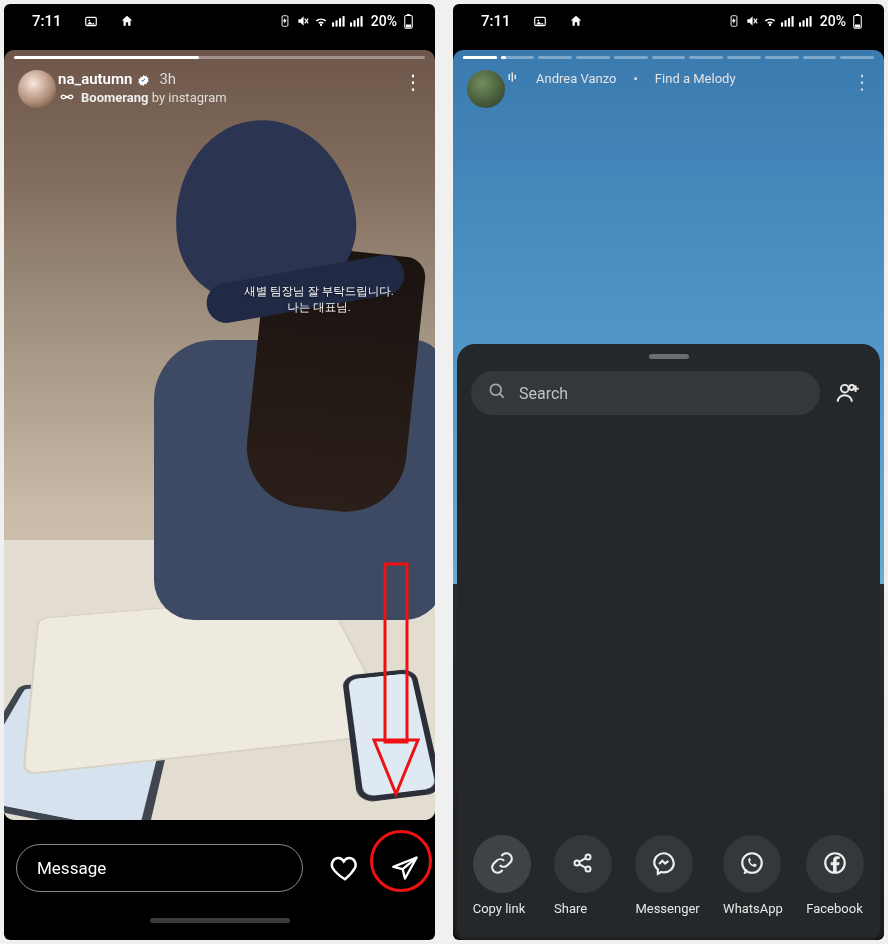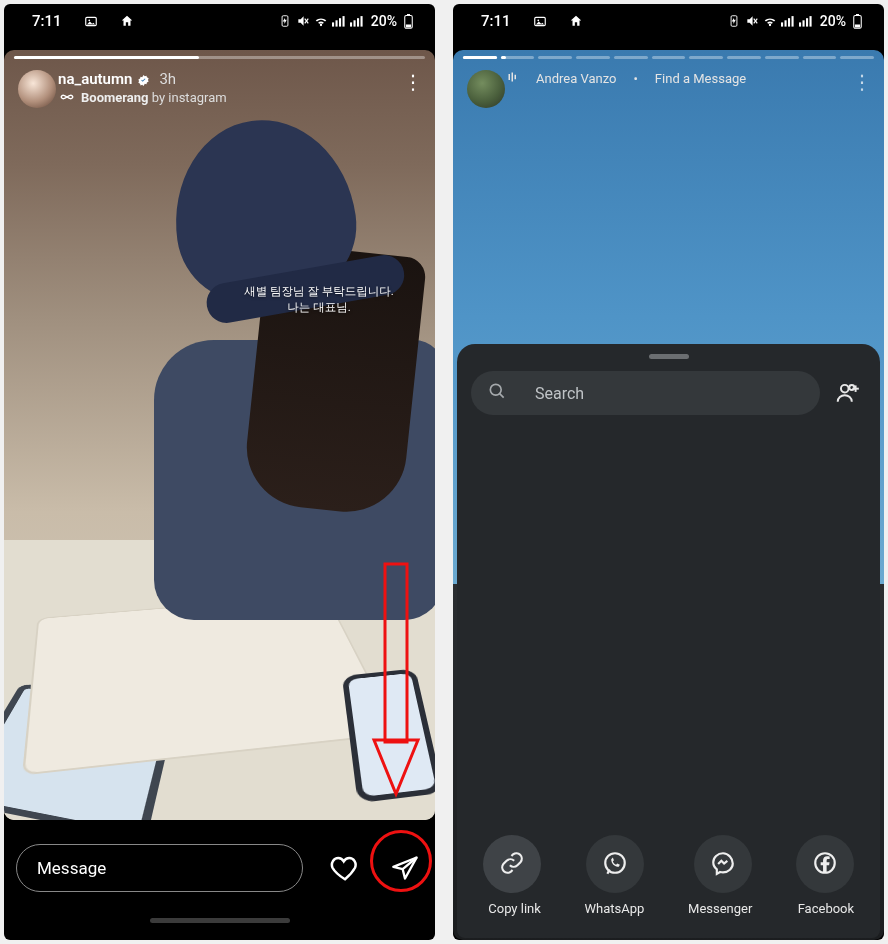--- a/index.html
+++ b/index.html
@@ -147,28 +147,28 @@
   .sheet-handle{
     width:40px; height:5px; background:#6b6e71; border-radius:3px;
     margin:10px auto 12px;
   }
   .search-row{
     display:flex; align-items:center; gap:10px; padding:0 14px;
   }
   .search-pill{
     flex:1; height:44px; background:#34383b; border-radius:24px;
     display:flex; align-items:center; padding:0 16px; color:#bfc3c6; font-size:16px;
-    gap:28px;
+    gap:12px;
   }
   .addperson{width:36px;height:36px;display:flex;align-items:center;justify-content:center;color:#e7e7e7;}
   .share-row{
     position:absolute; bottom:22px; left:0; right:0;
     display:flex; justify-content:space-around; padding:0 4px;
   }
-  .share-item{ display:flex; flex-direction:column; align-items:flex-end; gap:8px; color:#e8e8e8; font-size:13px;}
+  .share-item{ display:flex; flex-direction:column; align-items:flex-start; gap:8px; color:#e8e8e8; font-size:13px;}
   .share-circle{ width:58px; height:58px; border-radius:50%; background:#34383b;
     display:flex; align-items:center; justify-content:center;}
   .link-highlight{ background:#3f4347;}
   .sr-progress{
     position:absolute; top:52px; left:10px; right:10px;
     display:flex; gap:4px;
   }
 </style>
 </head>
 <body>
@@ -404,21 +404,21 @@
       <div class="right-sub">
         <span>
          <svg viewBox="0 0 16 16" width="12" height="12" fill="#e4e4e4">
               <rect x="2" y="4" width="2" height="8"></rect>
               <rect x="6" y="2" width="2" height="12"></rect>
               <rect x="10" y="5" width="2" height="6"></rect>
             </svg>
         </span>
         <span>Andrea Vanzo</span>
         <span>•</span>
-        <span>Find a Message</span>
+        <span>Find a Melody</span>
       </div>
     </div>
     <div class="more-dots" style="opacity:.7">⋮</div>
   </div>
 
   <div class="sheet">
     <div class="sheet-handle"></div>
     <div class="search-row">
       <div class="search-pill">
         <span>
@@ -448,39 +448,53 @@
                 <path d="M10 14a5 5 0 007 0l3-3a5 5 0 00-7-7l-1.5 1.5"></path>
                 <path d="M14 10a5 5 0 00-7 0l-3 3a5 5 0 007 7l1.5-1.5"></path>
               </svg>
           </span>
         </div>
         <span>Copy link</span>
       </div>
       <div class="share-item">
         <div class="share-circle">
           <span>
+            <svg viewBox="0 0 24 24" width="24" height="24" fill="none" stroke="#eee" stroke-width="2">
+                <circle cx="6" cy="12" r="2.5"></circle>
+                <circle cx="17" cy="6" r="2.5"></circle>
+                <circle cx="17" cy="18" r="2.5"></circle>
+                <line x1="8.2" y1="10.9" x2="14.8" y2="7.1"></line>
+                <line x1="8.2" y1="13.1" x2="14.8" y2="16.9"></line>
+              </svg>
+          </span>
+        </div>
+        <span>Share</span>
+      </div>
+      <div class="share-item">
+        <div class="share-circle">
+          <span>
+            <svg viewBox="0 0 24 24" width="26" height="26" fill="none" stroke="#eee" stroke-width="2">
+                <path d="M12 3C7 3 3 6.8 3 11.4c0 2.6 1.3 4.9 3.3 6.4V22l3-1.7c.9.2 1.8.4 2.7.4 5 0 9-3.8 9-8.3S17 3 12 3z"></path>
+                <path d="M7.5 13l3-3 2.5 2.5L16 10" stroke-width="2"></path>
+              </svg>
+          </span>
+        </div>
+        <span>Messenger</span>
+      </div>
+      <div class="share-item">
+        <div class="share-circle">
+          <span>
             <svg viewBox="0 0 24 24" width="26" height="26" fill="none" stroke="#eee" stroke-width="2">
                 <circle cx="12" cy="12" r="9"></circle>
                 <path d="M8.5 8.5c0 4 3 7 7 7l1-2-2.5-1-1 1c-1.4-.6-2.4-1.6-3-3l1-1-1-2.5z" fill="#eee" stroke="none"></path>
                 <path d="M5 22l2-4"></path>
               </svg>
           </span>
         </div>
         <span>WhatsApp</span>
-      </div>
-      <div class="share-item">
-        <div class="share-circle">
-          <span>
-            <svg viewBox="0 0 24 24" width="26" height="26" fill="none" stroke="#eee" stroke-width="2">
-                <path d="M12 3C7 3 3 6.8 3 11.4c0 2.6 1.3 4.9 3.3 6.4V22l3-1.7c.9.2 1.8.4 2.7.4 5 0 9-3.8 9-8.3S17 3 12 3z"></path>
-                <path d="M7.5 13l3-3 2.5 2.5L16 10" stroke-width="2"></path>
-              </svg>
-          </span>
-        </div>
-        <span>Messenger</span>
       </div>
       <div class="share-item">
         <div class="share-circle">
           <span>
             <svg viewBox="0 0 24 24" width="26" height="26" fill="none" stroke="#eee" stroke-width="2">
                 <circle cx="12" cy="12" r="9"></circle>
                 <path d="M13.5 21v-7h2.3l.4-2.7h-2.7V9.6c0-.8.3-1.3 1.4-1.3h1.4V5.9c-.6-.1-1.4-.2-2.3-.2-2.3 0-3.8 1.4-3.8 3.8v1.8H8v2.7h2.2V21" fill="#eee" stroke="none"></path>
               </svg>
           </span>
         </div>

